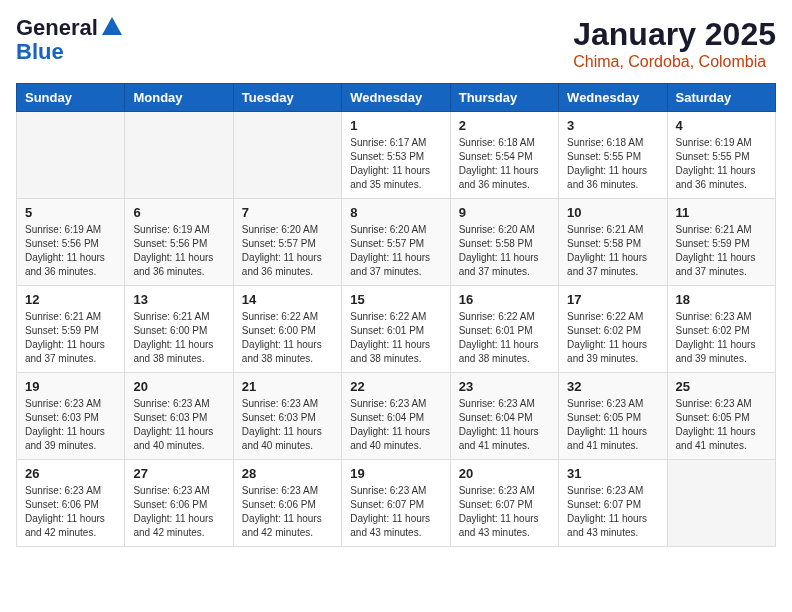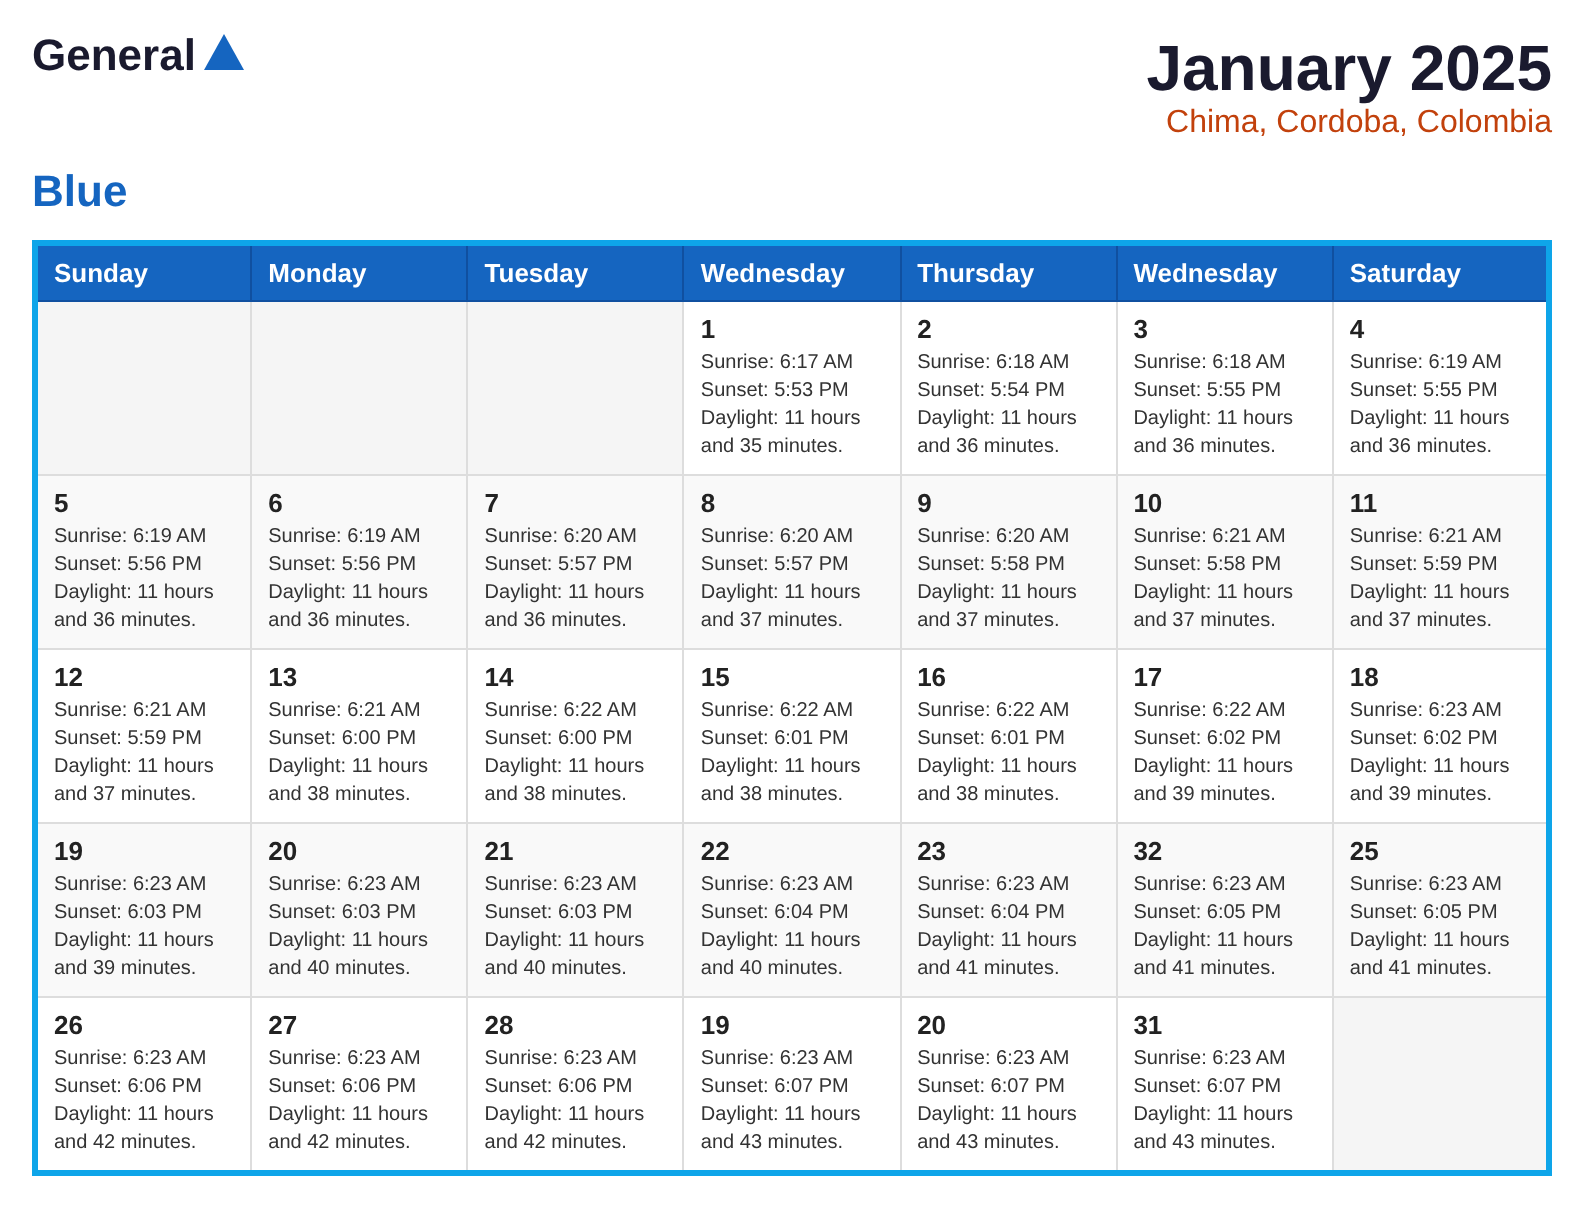--- a/index.html
+++ b/index.html
@@ -13,49 +13,47 @@
     .header {
       display: flex;
       justify-content: space-between;
       align-items: flex-start;
       margin-bottom: 12px;
     }
     .logo {
       display: flex;
       flex-direction: column;
       align-items: flex-start;
-      gap: 44px;
     }
     .logo-text {
       font-size: 22px;
       font-weight: bold;
       color: #1a1a2e;
       line-height: 1.1;
     }
     .logo-top-row {
       display: flex;
       align-items: center;
     }
     .title-block {
-      text-align: right;
     }
     .title-block h1 {
       font-size: 32px;
       font-weight: bold;
       color: #1a1a2e;
     }
     .title-block h2 {
       font-size: 16px;
       font-weight: normal;
       color: #c2410c;
     }
     .calendar {
       width: 100%;
       border-collapse: collapse;
-      border: 3px solid #0ea5e9;
+      border: 1px solid #0ea5e9;
     }
     .calendar th {
       background-color: #1565c0;
       color: #fff;
       font-size: 13px;
       padding: 6px 8px;
       text-align: left;
       border: 1px solid #1050a0;
     }
     .calendar td {

